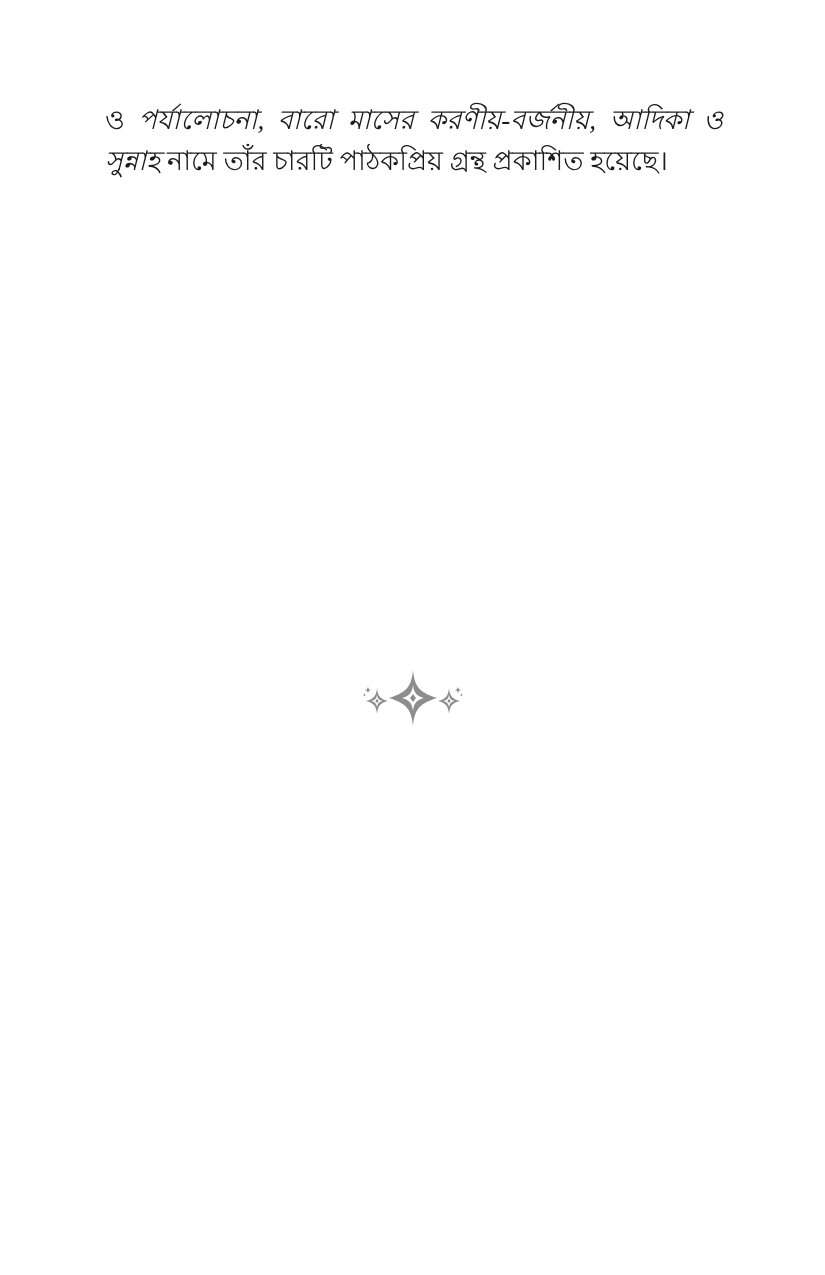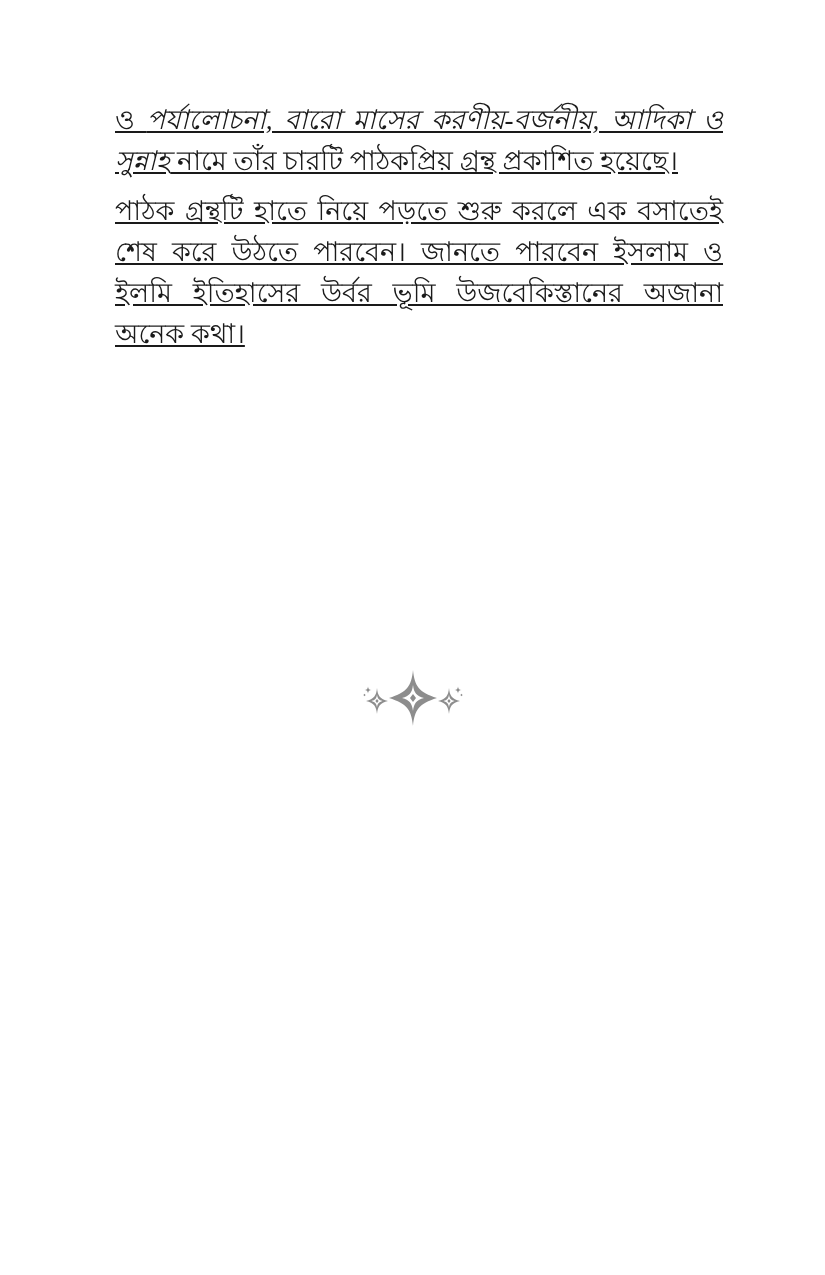--- a/index.html
+++ b/index.html
@@ -22,22 +22,21 @@
     position: absolute;
     left: 104px;
     top: 100px;
     width: 619px;
     color: var(--text-color, #1a1a1a);
     font-size: 27px;
     line-height: 41px;
     text-align: justify;
   }
   .text-block p {
-    margin: 0 0 9px 11px;
-    text-decoration: underline;
+    margin: 0 0 9px 1px;
   }
   .title-italic {
     font-style: italic;
   }
   .ornament {
     position: absolute;
     top: 668px;
     left: 0;
     right: 0;
     display: flex;
@@ -52,21 +51,20 @@
 </style>
 </head>
 <body>
 
 <main class="page">
 
   <section class="text-block">
     <p><span>ও </span><em class="title-italic">পর্যালোচনা, বারো মাসের করণীয়-বর্জনীয়, আদিকা ও সুন্নাহ</em><span> নামে তাঁর চারটি পাঠকপ্রিয় গ্রন্থ প্রকাশিত হয়েছে।</span></p>
 
 
-    <p><span>পাঠক গ্রন্থটি হাতে নিয়ে পড়তে শুরু করলে এক বসাতেই শেষ করে উঠতে পারবেন। জানতে পারবেন ইসলাম ও ইলমি ইতিহাসের উর্বর ভূমি উজবেকিস্তানের অজানা অনেক কথা।</span></p>
   </section>
 
   <div class="ornament">
     <span>
       <svg width="100" height="60" viewBox="0 0 100 60" xmlns="http://www.w3.org/2000/svg" aria-hidden="true">
 
         <path d="M50,2 C51.5,18 56,24.5 74,30 C56,35.5 51.5,42 50,58 C48.5,42 44,35.5 26,30 C44,24.5 48.5,18 50,2 Z"></path>
         <path class="cutout" d="M50,17 C51,25 53.5,28 61,30 C53.5,32 51,35 50,43 C49,35 46.5,32 39,30 C46.5,28 49,25 50,17 Z"></path>
         <path d="M50,26 L53,30 L50,34 L47,30 Z"></path>
 

